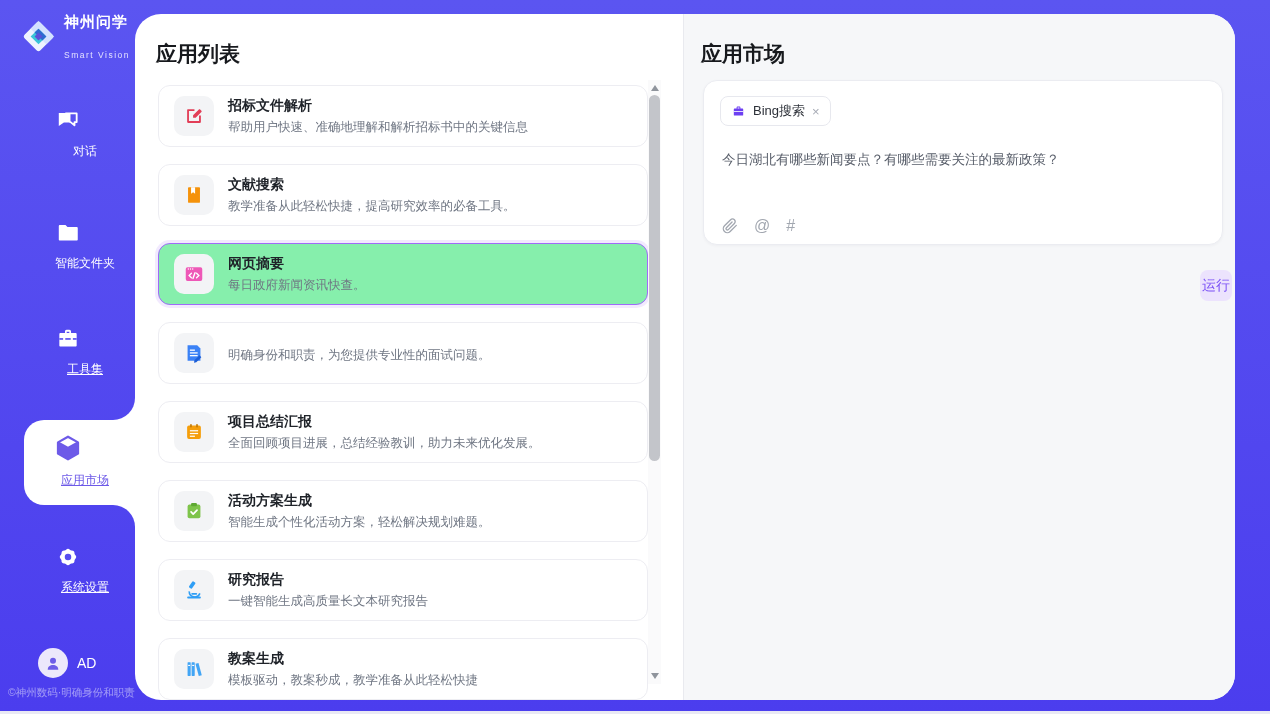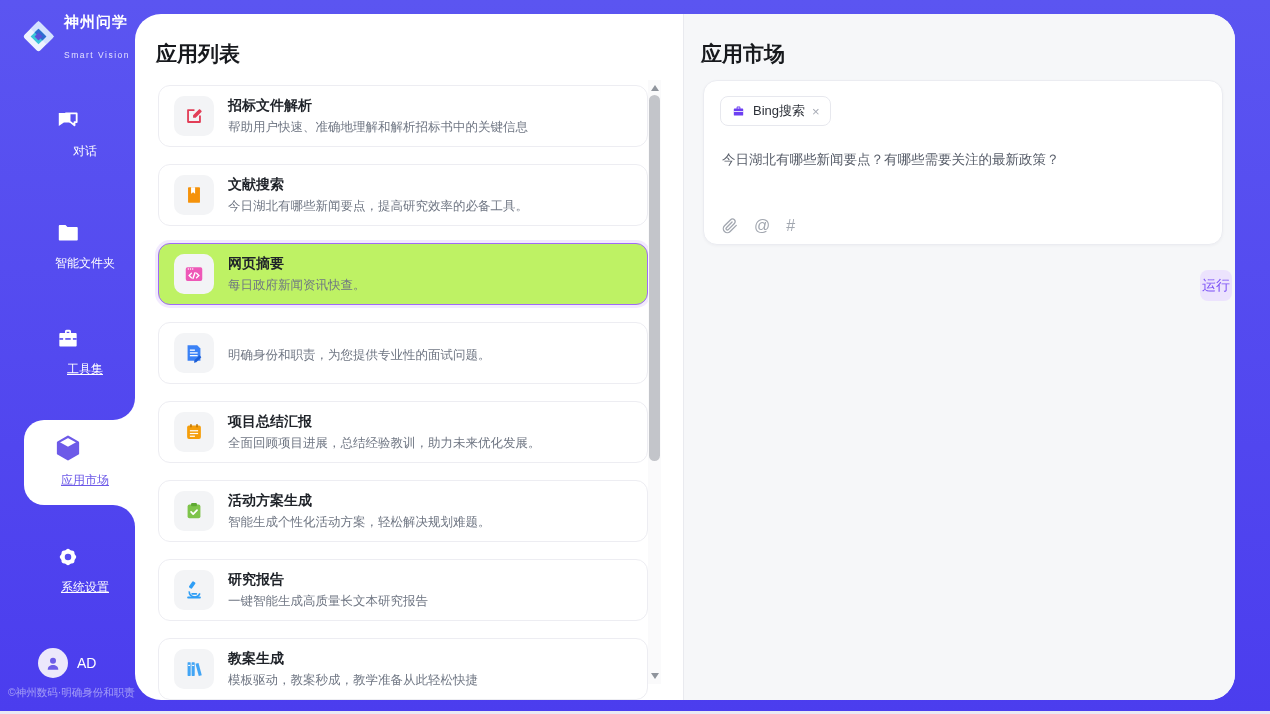--- a/index.html
+++ b/index.html
@@ -32,21 +32,21 @@
   .avatar svg { width:18px; height:18px; }
   .user-name { color:#fff; font-size:14px; }
   .side-footer { position:absolute; left:8px; top:686px; width:127px; color:rgba(255,255,255,0.48); font-size:10.5px; white-space:nowrap; }
 
   
   .window { position:absolute; left:135px; top:14px; width:1100px; height:686px; background:#fff; border-radius:26px; overflow:hidden; }
   .panel-title { font-size:21px; font-weight:bold; color:#17191d; }
   .list-title { position:absolute; left:21px; top:26px; }
   .app-list { position:absolute; left:23px; top:71px; width:490px; }
   .card { display:flex; align-items:center; gap:14px; height:62px; padding:0 15px; background:#fff; border:1px solid #ededf2; border-radius:12px; margin-bottom:17px; cursor:pointer; }
-  .card.selected { background:#bef264; border:1px solid #a06af8; box-shadow:0 0 0 3px rgba(160,106,248,.14); }
+  .card.selected { background:#86efac; border:1px solid #a06af8; box-shadow:0 0 0 3px rgba(160,106,248,.14); }
   .card-icon { width:40px; height:40px; min-width:40px; border-radius:10px; background:#f3f4f6; display:flex; align-items:center; justify-content:center; }
   .card-icon svg { width:22px; height:22px; }
   .card-name { font-size:14px; font-weight:bold; color:#1f2329; }
   .card-desc { font-size:12.5px; color:#6f7683; margin-top:4px; white-space:nowrap; }
   
   .scrollbar { position:absolute; left:513px; top:66px; width:13px; height:604px; background:#fafafb; }
   .sb-thumb { position:absolute; left:1px; top:15px; width:11px; height:366px; background:#c3c5ca; border-radius:6px; cursor:pointer; }
   .sb-up, .sb-down { position:absolute; left:3px; width:0; height:0; border-left:4px solid transparent; border-right:4px solid transparent; cursor:pointer; }
   .sb-up { top:5px; border-bottom:6px solid #8f949c; }
   .sb-down { bottom:5px; border-top:6px solid #8f949c; }
@@ -165,21 +165,21 @@
 
     <div class="card">
       <div class="card-icon">
         <svg viewBox="0 0 24 24" fill="#f5920b">
           <path d="M5.5 4.5c0-.55.45-1 1-1h11c.55 0 1 .45 1 1v15c0 .55-.45 1-1 1h-11c-.55 0-1-.45-1-1z"></path>
           <path d="M8.8 3.5h4.4v7.2l-2.2-1.7-2.2 1.7z" fill="#fff"></path>
         </svg>
       </div>
       <div class="card-text">
         <div class="card-name">文献搜索</div>
-        <div class="card-desc">今日湖北有哪些新闻要点，提高研究效率的必备工具。</div>
+        <div class="card-desc">教学准备从此轻松快捷，提高研究效率的必备工具。</div>
       </div>
     </div>
 
     <div class="card selected">
       <div class="card-icon">
         <svg viewBox="0 0 24 24">
           <rect x="3" y="4.5" width="18" height="15" rx="2" fill="#ee58b7"></rect>
           <circle cx="5.8" cy="6.6" r=".75" fill="#fff"></circle>
             <circle cx="8.2" cy="6.6" r=".75" fill="#fff"></circle>
             <circle cx="10.6" cy="6.6" r=".75" fill="#fff"></circle>

